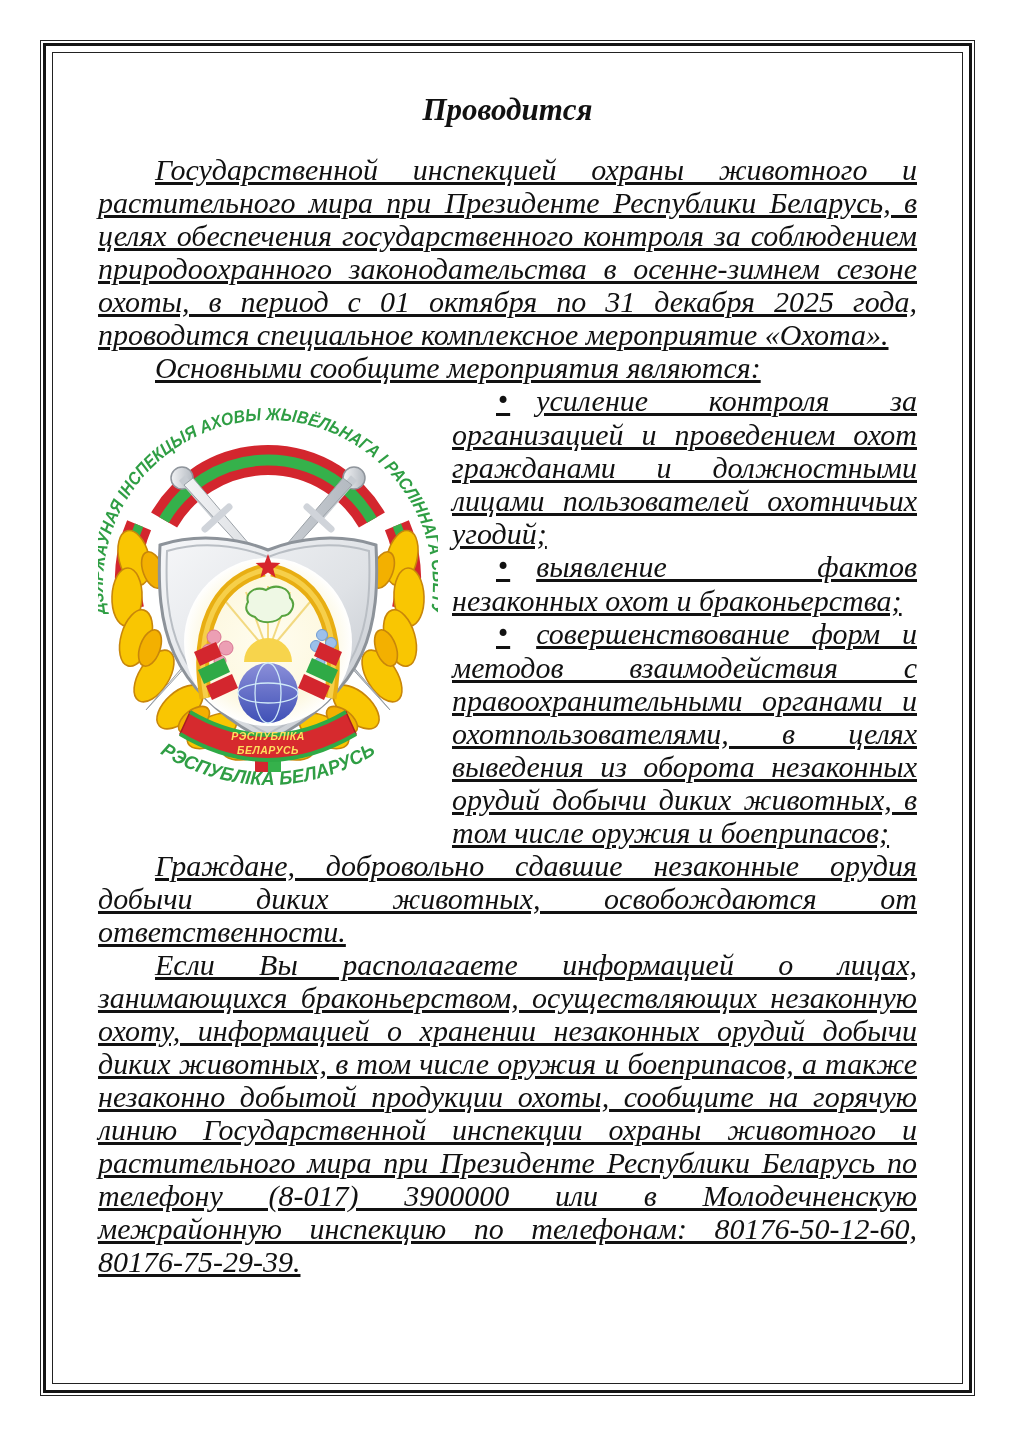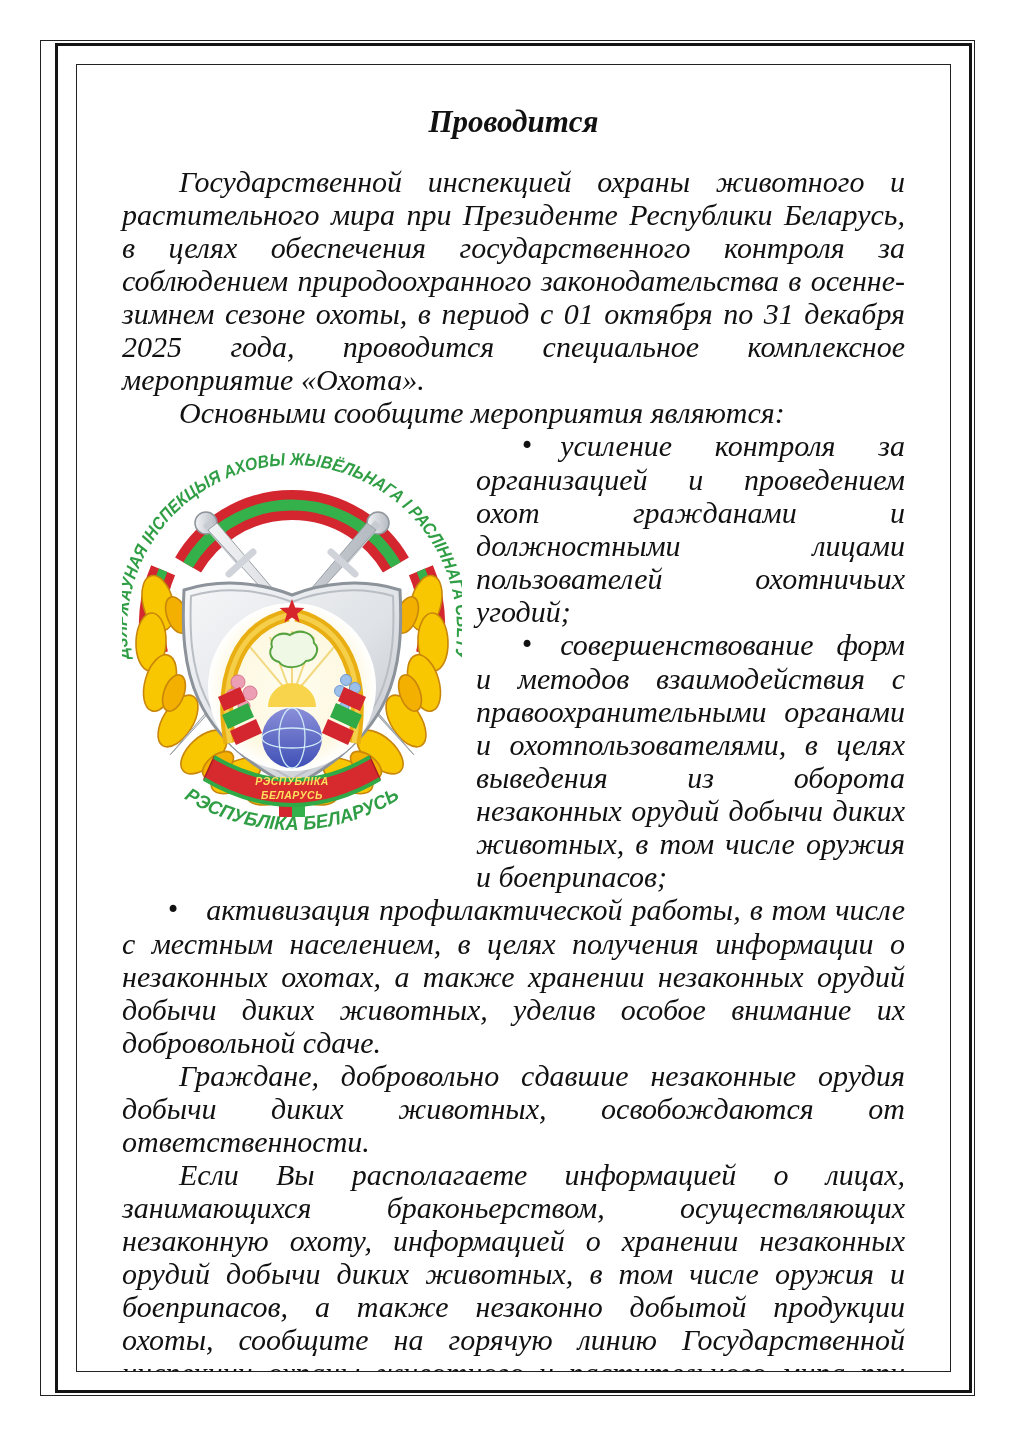--- a/index.html
+++ b/index.html
@@ -4,33 +4,33 @@
 <style>
   html,body{margin:0;padding:0;}
   body{
     width:1017px;height:1440px;position:relative;background:#ffffff;
     font-family:"Liberation Serif", serif;color:#111;
   }
   .frame-outer{
     position:absolute;left:40px;top:40px;right:42px;bottom:44px;
     border:1.5px solid #222;padding:2px;box-sizing:border-box;
   }
-  .frame-mid{border:3px solid #141414;height:100%;box-sizing:border-box;padding:18px;margin-left:12px;}
+  .frame-mid{border:3px solid #141414;height:100%;box-sizing:border-box;padding:6px;}
   .frame-inner{border:1.5px solid #222;height:100%;box-sizing:border-box;overflow:hidden;}
   .content{
     padding:38px 45px 0 45px;
     font-size:30px;font-style:italic;line-height:33px;
     text-align:justify;
   }
   .title{
     font-weight:bold;text-align:center;font-size:31px;line-height:38px;
     margin:0 0 24px 0;text-indent:0;
   }
   .title div{text-indent:0;}
-  p{margin:0;text-indent:57px;}
+  p{margin:0;text-indent:57px;text-decoration:underline;}
   p.bullet{text-indent:44px;}
   p.bullet::before{
     content:"\2022";font-style:normal;margin-right:26px;
     font-family:"DejaVu Sans", sans-serif;font-size:24px;vertical-align:2px;
   }
   .emblem-float{float:left;width:340px;height:425px;margin:6px 14px 2px 0;}
   svg text{font-family:"Liberation Sans", sans-serif;}
 </style>
 </head>
 <body>
@@ -185,22 +185,22 @@
           <text font-size="17.5" font-weight="700" fill="#2f9e44">
             <textPath href="#arcTopPath" startOffset="50%" text-anchor="middle" textLength="575" lengthAdjust="spacingAndGlyphs">ДЗЯРЖАЎНАЯ ІНСПЕКЦЫЯ АХОВЫ ЖЫВЁЛЬНАГА І РАСЛІННАГА СВЕТУ</textPath>
           </text>
           <text font-size="19" font-weight="700" fill="#2f9e44">
             <textPath href="#arcBottomPath" startOffset="50%" text-anchor="middle" textLength="228" lengthAdjust="spacingAndGlyphs">РЭСПУБЛІКА БЕЛАРУСЬ</textPath>
           </text>
         </svg>
       </div>
 
       <p class="bullet">усиление контроля за организацией и проведением охот гражданами и должностными лицами пользователей охотничьих угодий;</p>
+      <p class="bullet">выявление фактов незаконных охот и браконьерства;</p>
       <p class="bullet">совершенствование форм и методов взаимодействия с правоохранительными органами и охотпользователями, в целях выведения из оборота незаконных орудий добычи диких животных, в том числе оружия и боеприпасов;</p>
-      <p class="bullet">активизация профилактической работы, в том числе с местным населением, в целях получения информации о незаконных охотах, а также хранении незаконных орудий добычи диких животных, уделив особое внимание их добровольной сдаче.</p>
 
       <p>Граждане, добровольно сдавшие незаконные орудия добычи диких животных, освобождаются от ответственности.</p>
       <p>Если Вы располагаете информацией о лицах, занимающихся браконьерством, осуществляющих незаконную охоту, информацией о хранении незаконных орудий добычи диких животных, в том числе оружия и боеприпасов, а также незаконно добытой продукции охоты, сообщите на горячую линию Государственной инспекции охраны животного и растительного мира при Президенте Республики Беларусь по телефону (8-017) 3900000 или в Молодечненскую межрайонную инспекцию по телефонам: 80176-50-12-60, 80176-75-29-39.</p>
 
     </div>
    </div>
   </div>
  </div>
 </div>
 

